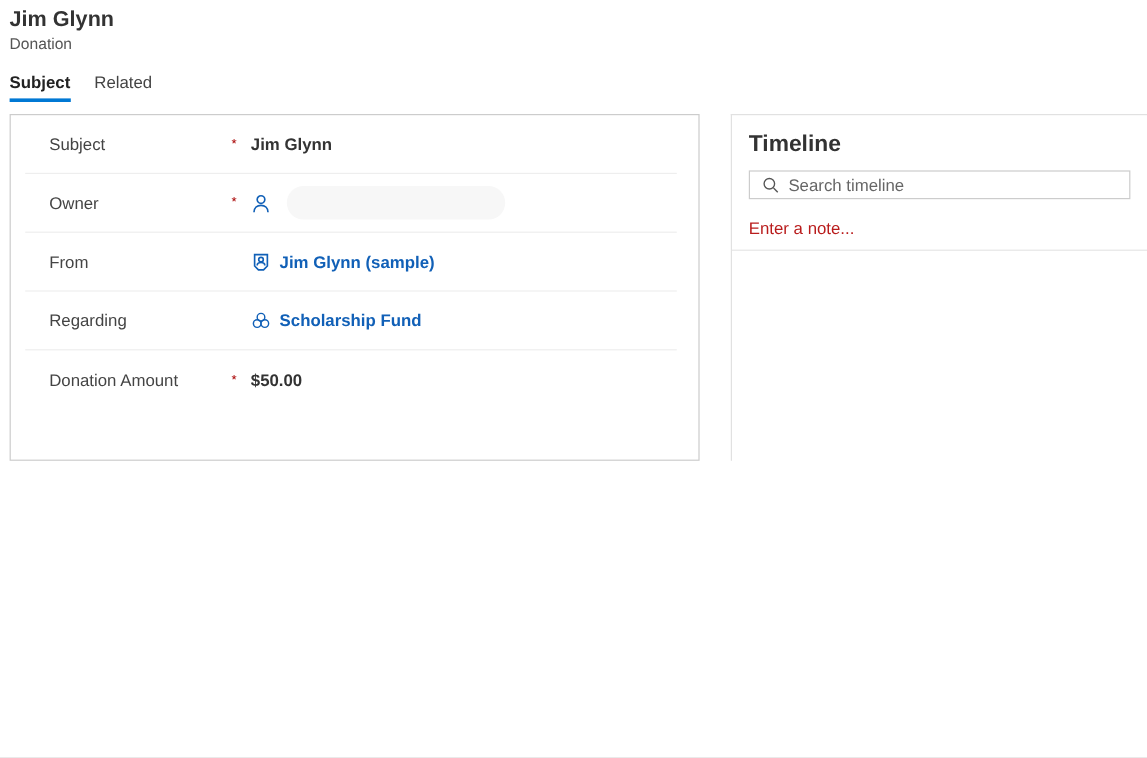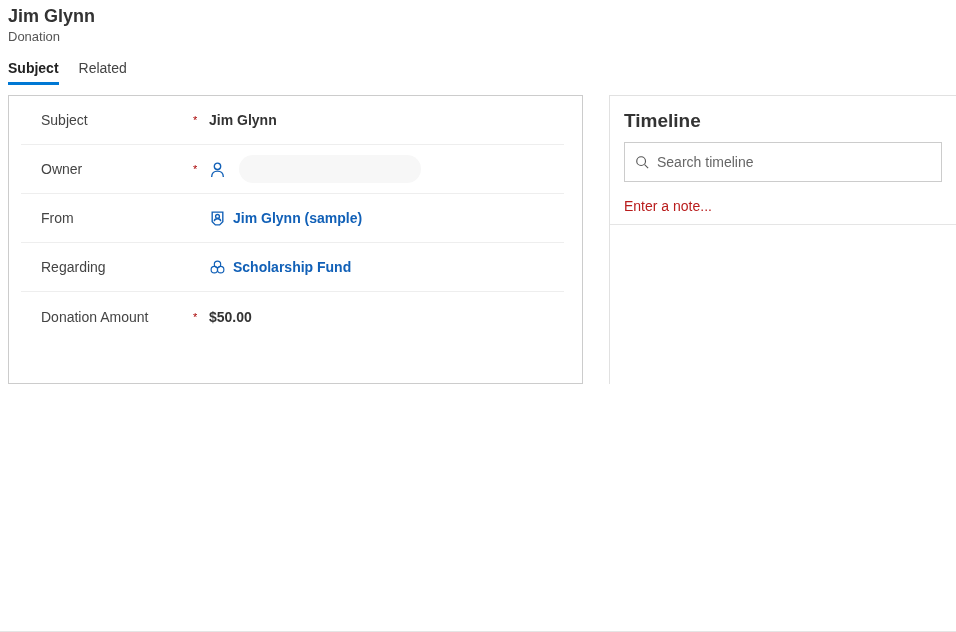--- a/index.html
+++ b/index.html
@@ -15,21 +15,21 @@
     .field-row { display: flex; align-items: center; height: 49px; border-bottom: 1px solid #eee; margin: 0 18px 0 12px; padding-left: 20px; }
     .field-row:last-child { border-bottom: none; }
     .field-label { width: 152px; font-size: 14px; color: #444; }
     .req { color: #a80000; width: 10px; text-align: left; font-size: 11px; margin-right: 6px; }
     .field-value { font-size: 14px; font-weight: 600; color: #333; display: flex; align-items: center; gap: 7px; }
     .field-value.link { color: #1160b7; font-weight: 700; cursor: pointer; }
     .owner-blank { background: #f7f7f7; border-radius: 20px; width: 182px; height: 28px; margin-left: 6px; }
     .icon-svg { width: 17px; height: 17px; flex-shrink: 0; }
     .timeline-panel { flex: 1; border-top: 1px solid #e1e1e1; border-left: 1px solid #e1e1e1; }
     .timeline-header { font-size: 19px; font-weight: 600; padding: 14px 14px 10px 14px; color: #333; }
-    .search-box { margin: 0 14px 8px 14px; border: 1px solid #ccc; display: flex; align-items: center; height: 40px; padding: 0 10px; gap: 8px; background: #fff; }
+    .search-box { margin: 0 14px 8px 14px; border: 1px solid #ccc; display: flex; align-items: center; height: 24px; padding: 0 10px; gap: 8px; background: #fff; }
     .search-box input { border: none; outline: none; font-size: 14px; color: #555; flex: 1; background: transparent; }
     .search-box input::placeholder { color: #666; }
     .enter-note { border-bottom: 1px solid #e5e5e5; margin: 0; padding: 8px 14px 10px 14px; font-size: 14px; color: #b91c1c; cursor: text; }
     .bottom-rule { position: absolute; bottom: 0; left: 0; width: 100%; height: 1px; background: #e5e5e5; }
     .bottom-rule-wrap { position: relative; width: 956px; }
   </style>
 </head>
 <body>
 
 <div class="header">

